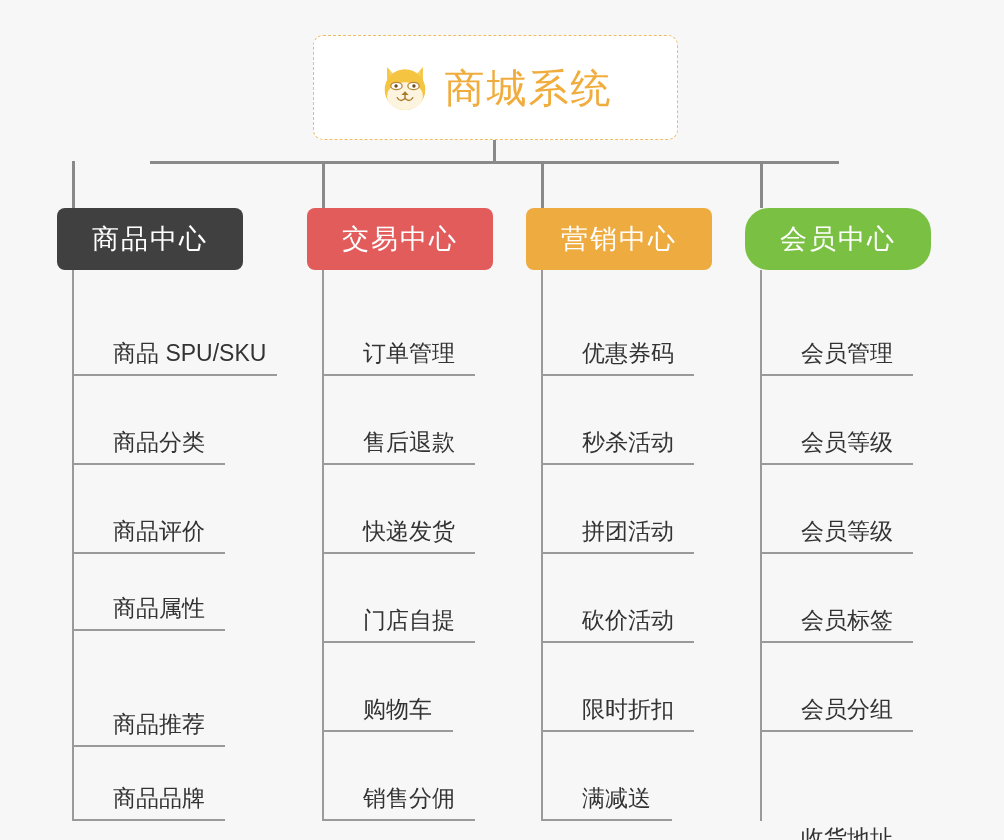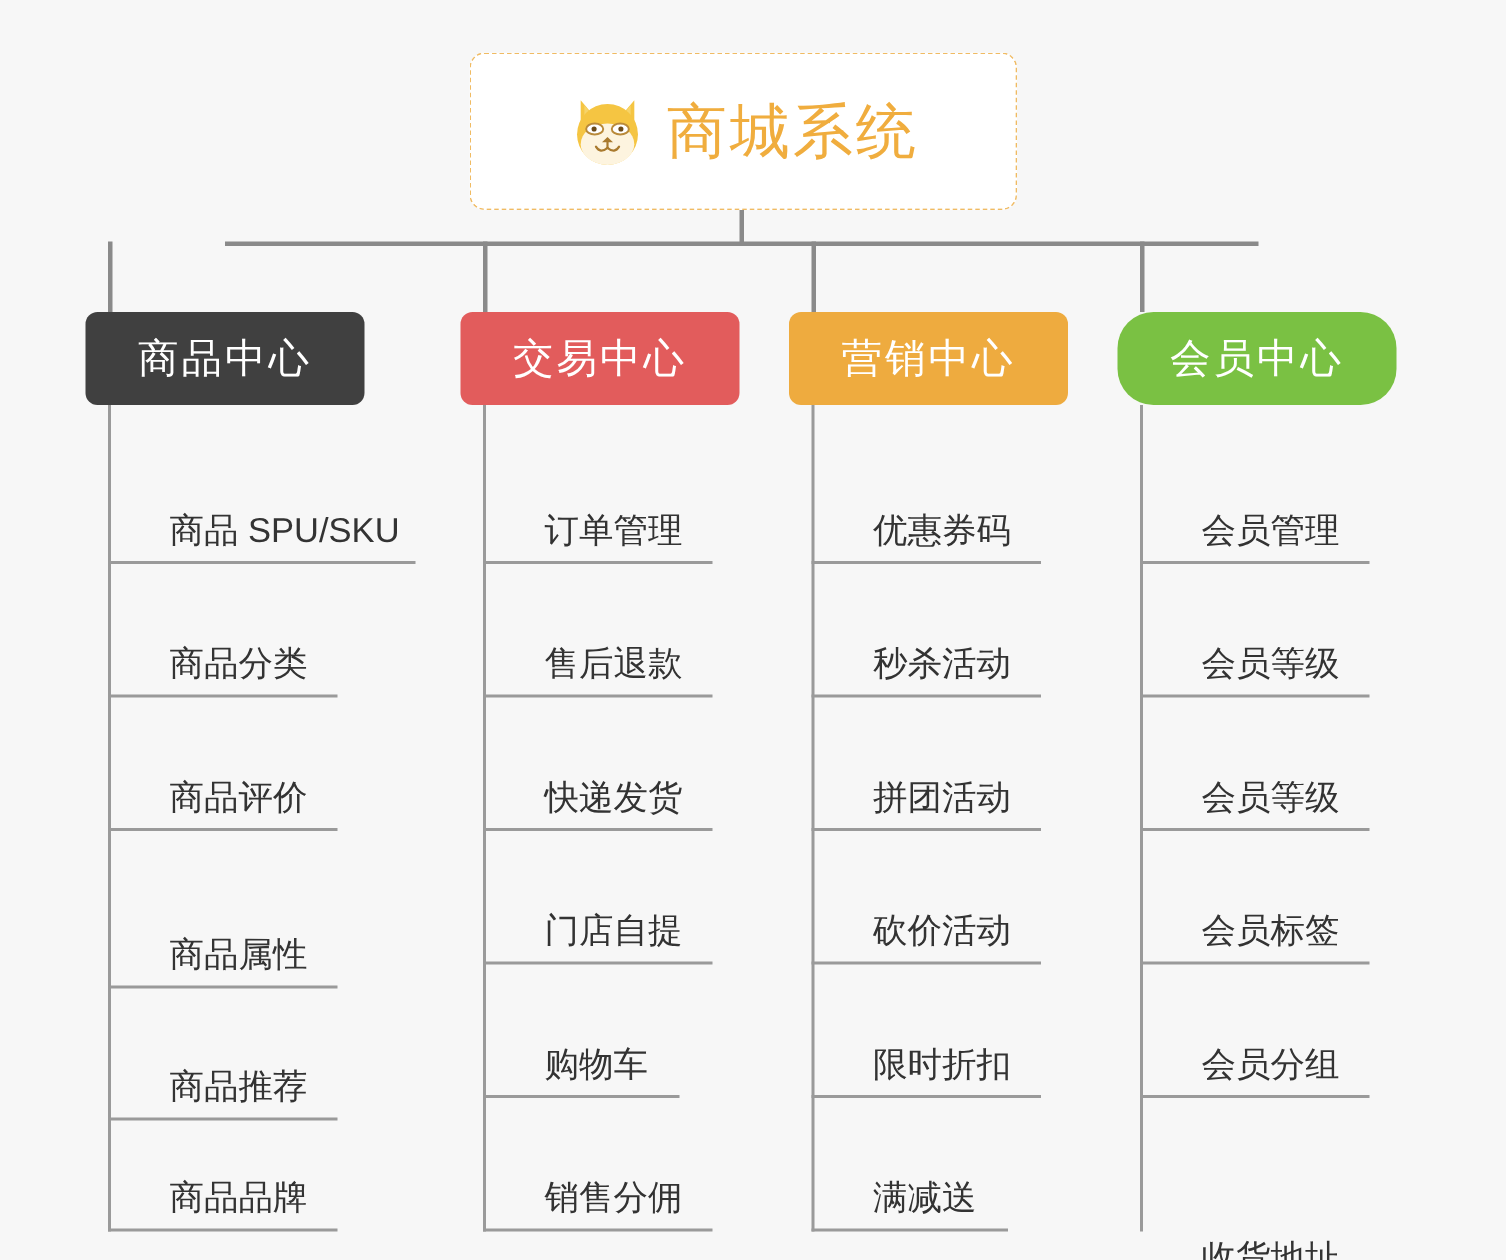--- a/index.html
+++ b/index.html
@@ -132,21 +132,21 @@
           <div class="leaf-rule" style="width: 205px;"></div>
         </div>
         <div class="leaf" style="top: 106px; width: 153px;">
           <div class="leaf-label">商品分类</div>
           <div class="leaf-rule" style="width: 153px;"></div>
         </div>
         <div class="leaf" style="top: 195px; width: 153px;">
           <div class="leaf-label">商品评价</div>
           <div class="leaf-rule" style="width: 153px;"></div>
         </div>
-        <div class="leaf" style="top: 300px; width: 153px;">
+        <div class="leaf" style="top: 272px; width: 153px;">
           <div class="leaf-label">商品属性</div>
           <div class="leaf-rule" style="width: 153px;"></div>
         </div>
         <div class="leaf" style="top: 388px; width: 153px; padding-left: 11px;">
           <div class="leaf-label">商品推荐</div>
           <div class="leaf-rule" style="width: 153px;"></div>
         </div>
         <div class="leaf" style="top: 462px; width: 153px;">
           <div class="leaf-label">商品品牌</div>
           <div class="leaf-rule" style="width: 153px;"></div>

